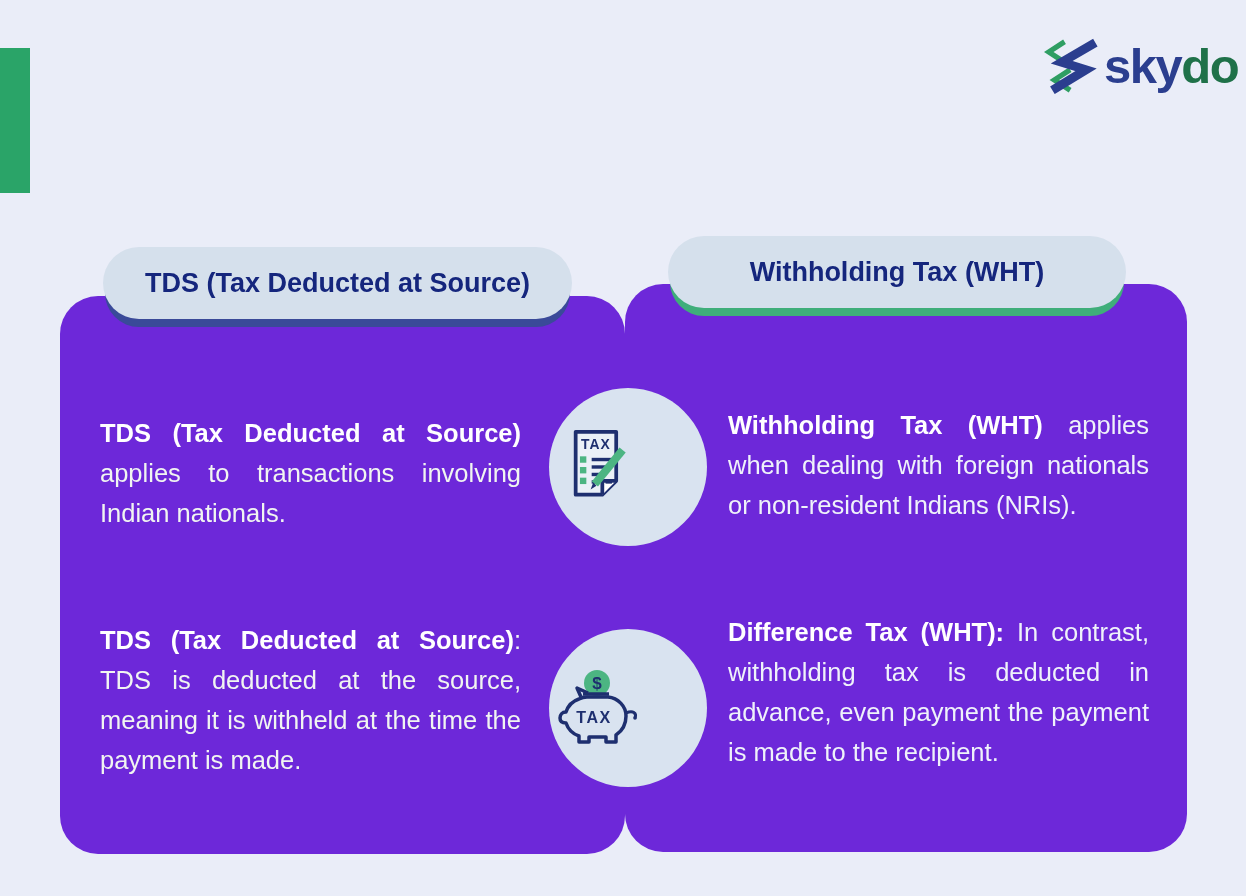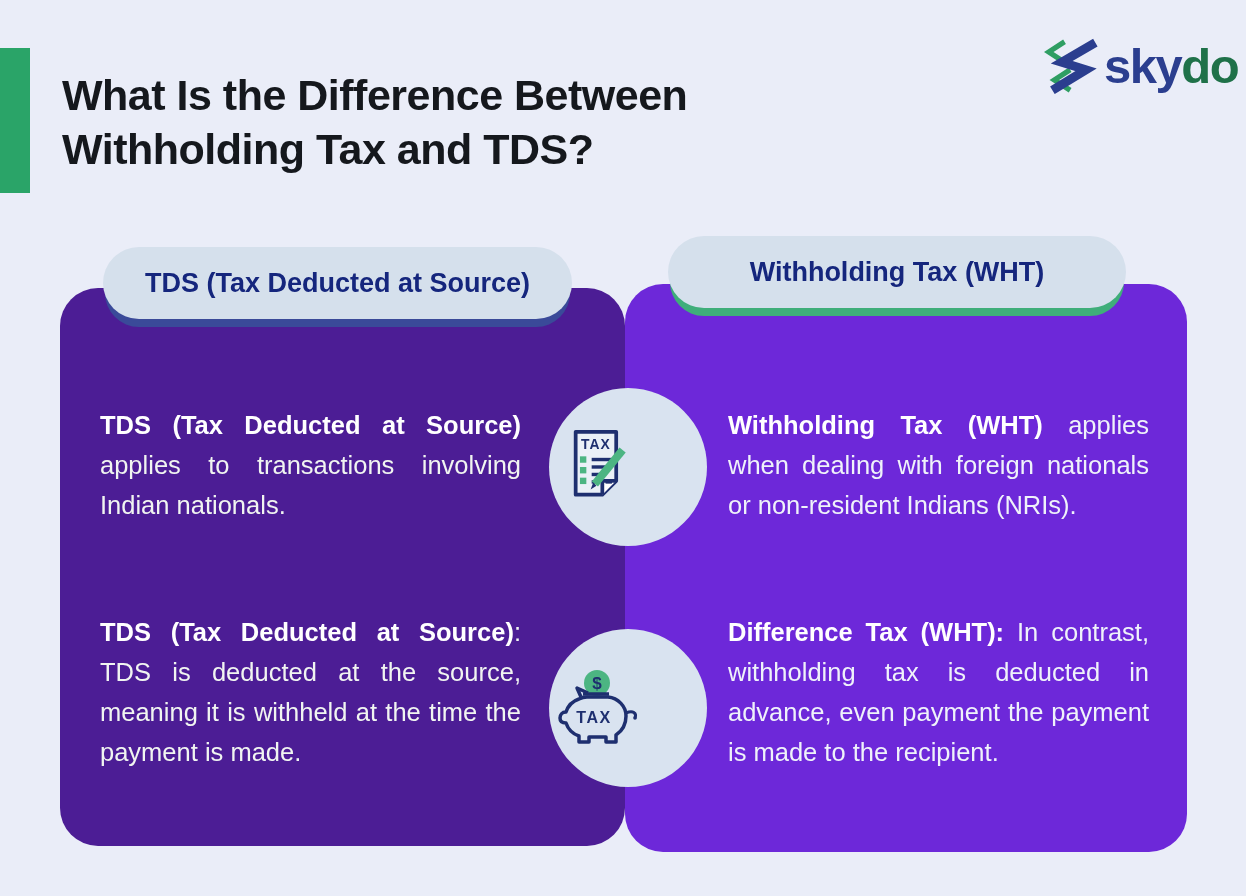--- a/index.html
+++ b/index.html
@@ -26,21 +26,21 @@
     position:absolute;left:1044px;top:38px;
     display:flex;align-items:center;gap:4px;
   }
   .logo-text{
     font-size:49px;font-weight:bold;letter-spacing:-1.5px;line-height:56px;
   }
   .logo-sky{color:#2B3E8F;}
   .logo-do{color:#1F7149;}
   
   .card{position:absolute;border-radius:38px;}
-  .card-green{left:60px;top:288px;width:565px;height:558px;background:#4c1d95;}
+  .card-green{left:60px;top:296px;width:565px;height:558px;background:#6d28d9;}
   .card-blue{left:625px;top:284px;width:562px;height:568px;background:#6d28d9;}
   
   .pill{
     position:absolute;height:72px;border-radius:36px;
     background:#D5E0EC;display:flex;align-items:center;justify-content:center;
     font-size:27px;font-weight:bold;color:#15267D;
     z-index:4;
   }
   .pill-left{left:103px;top:247px;width:469px;box-shadow:0 10px 0 -2px #3A4A99;}
   .pill-right{left:668px;top:236px;width:458px;box-shadow:0 10px 0 -2px #3FAE7A;}
@@ -66,24 +66,20 @@
   .p-b1{left:103px;top:121px;}
   .p-b2{left:103px;top:328px;}
 </style>
 </head>
 <body>
 
 <div class="canvas">
 
   <div class="accent-bar"></div>
 
-  <div class="title">
-    <div>What Is the Difference Between</div>
-    <div>Withholding Tax and TDS?</div>
-  </div>
 
   <div class="logo">
     <svg width="56" height="56" viewBox="0 0 60 58">
       <polyline points="22,3 5,14 22,25" fill="none" stroke="#2F9E63" stroke-width="5.5"></polyline>
       <polyline points="28,33 11,44 28,55" fill="none" stroke="#2F9E63" stroke-width="5.5"></polyline>
       <polyline points="55,4 19,25 45,33 9,55" fill="none" stroke="#2B3E8F" stroke-width="9.5"></polyline>
     </svg>
     <div class="logo-text"><span class="logo-sky">sky</span><span class="logo-do">do</span></div>
   </div>
 

